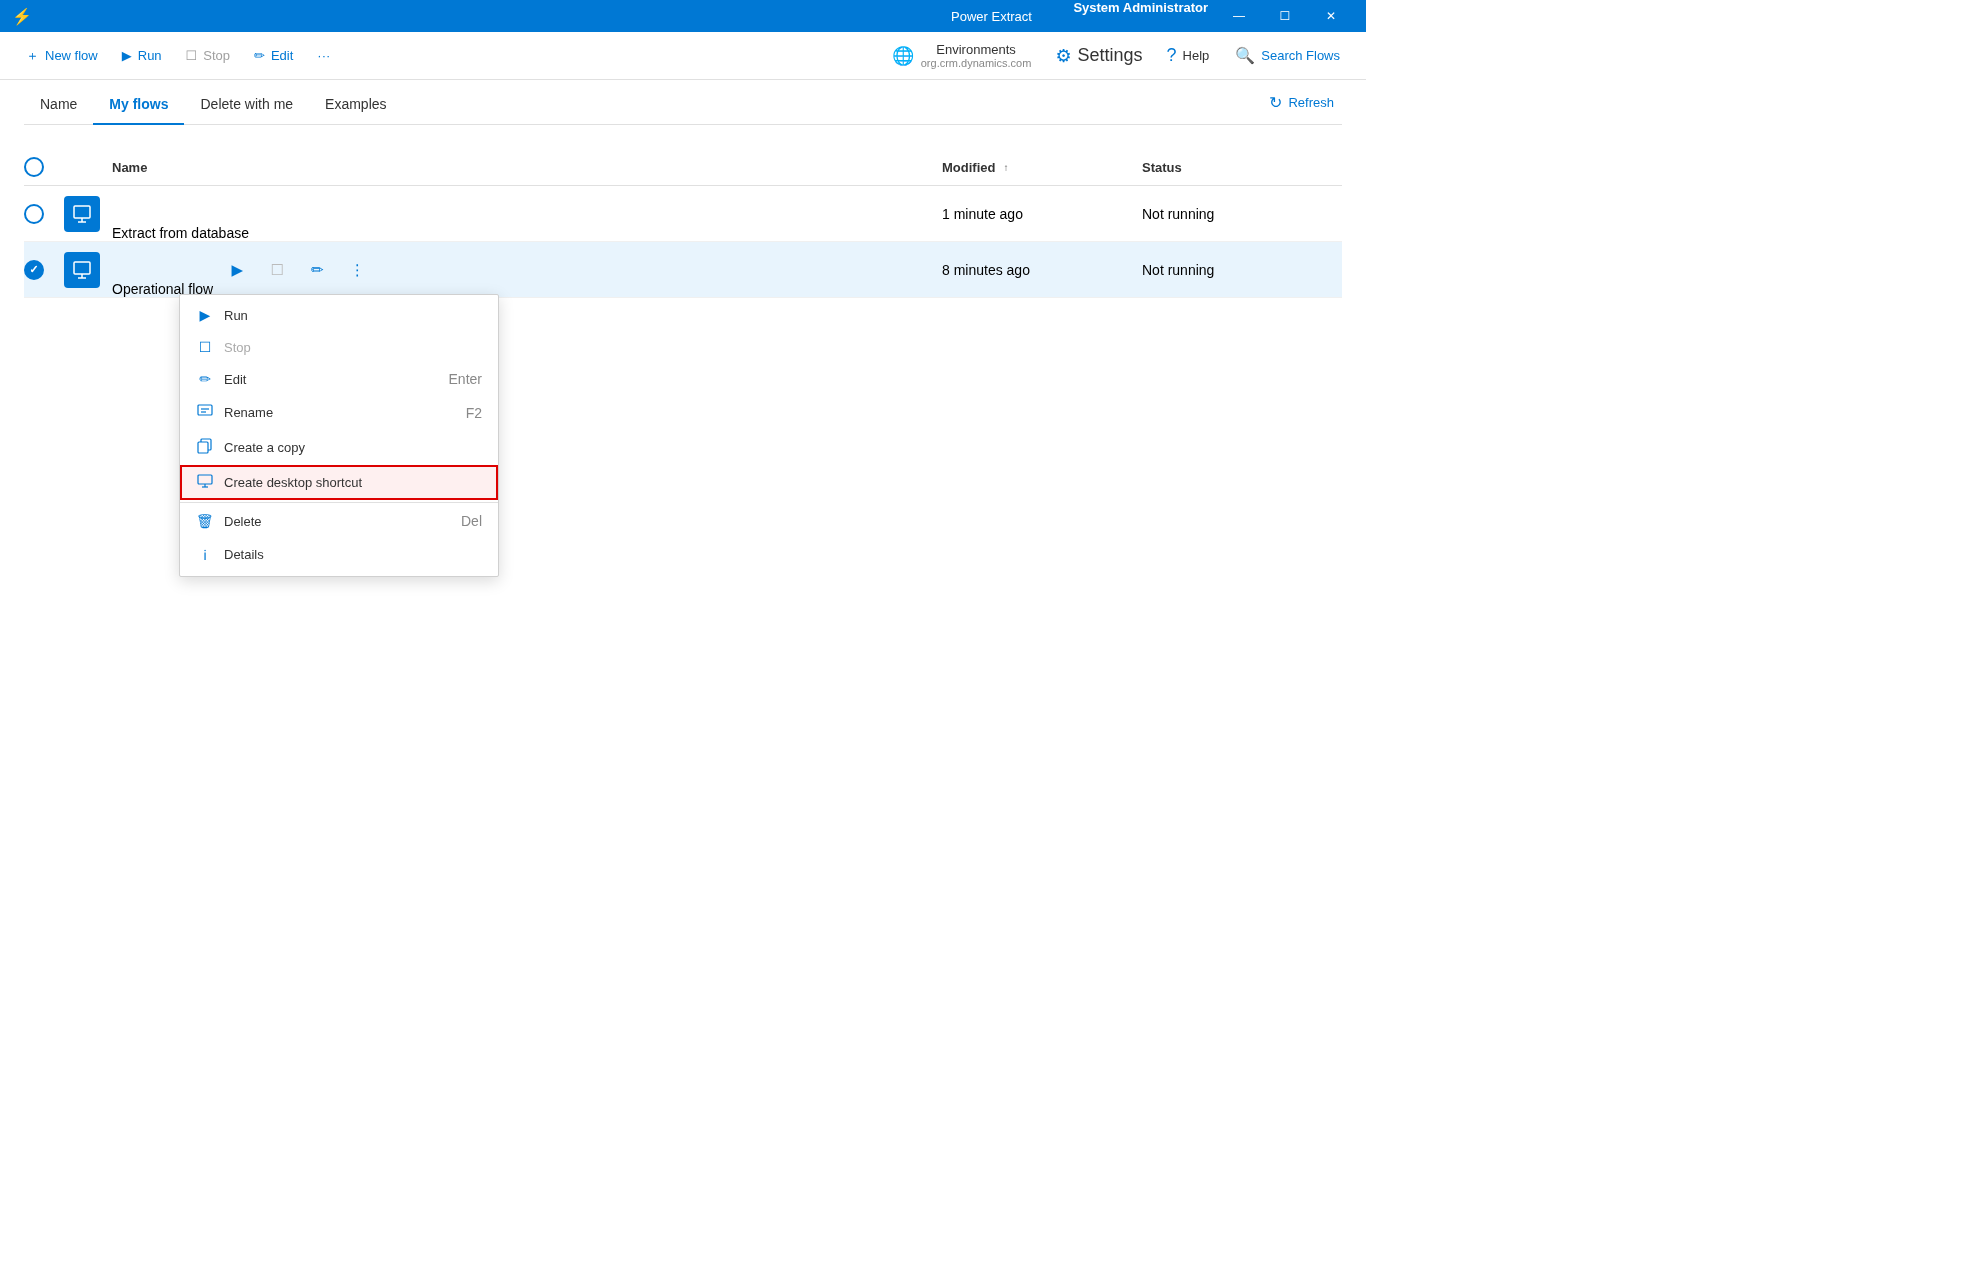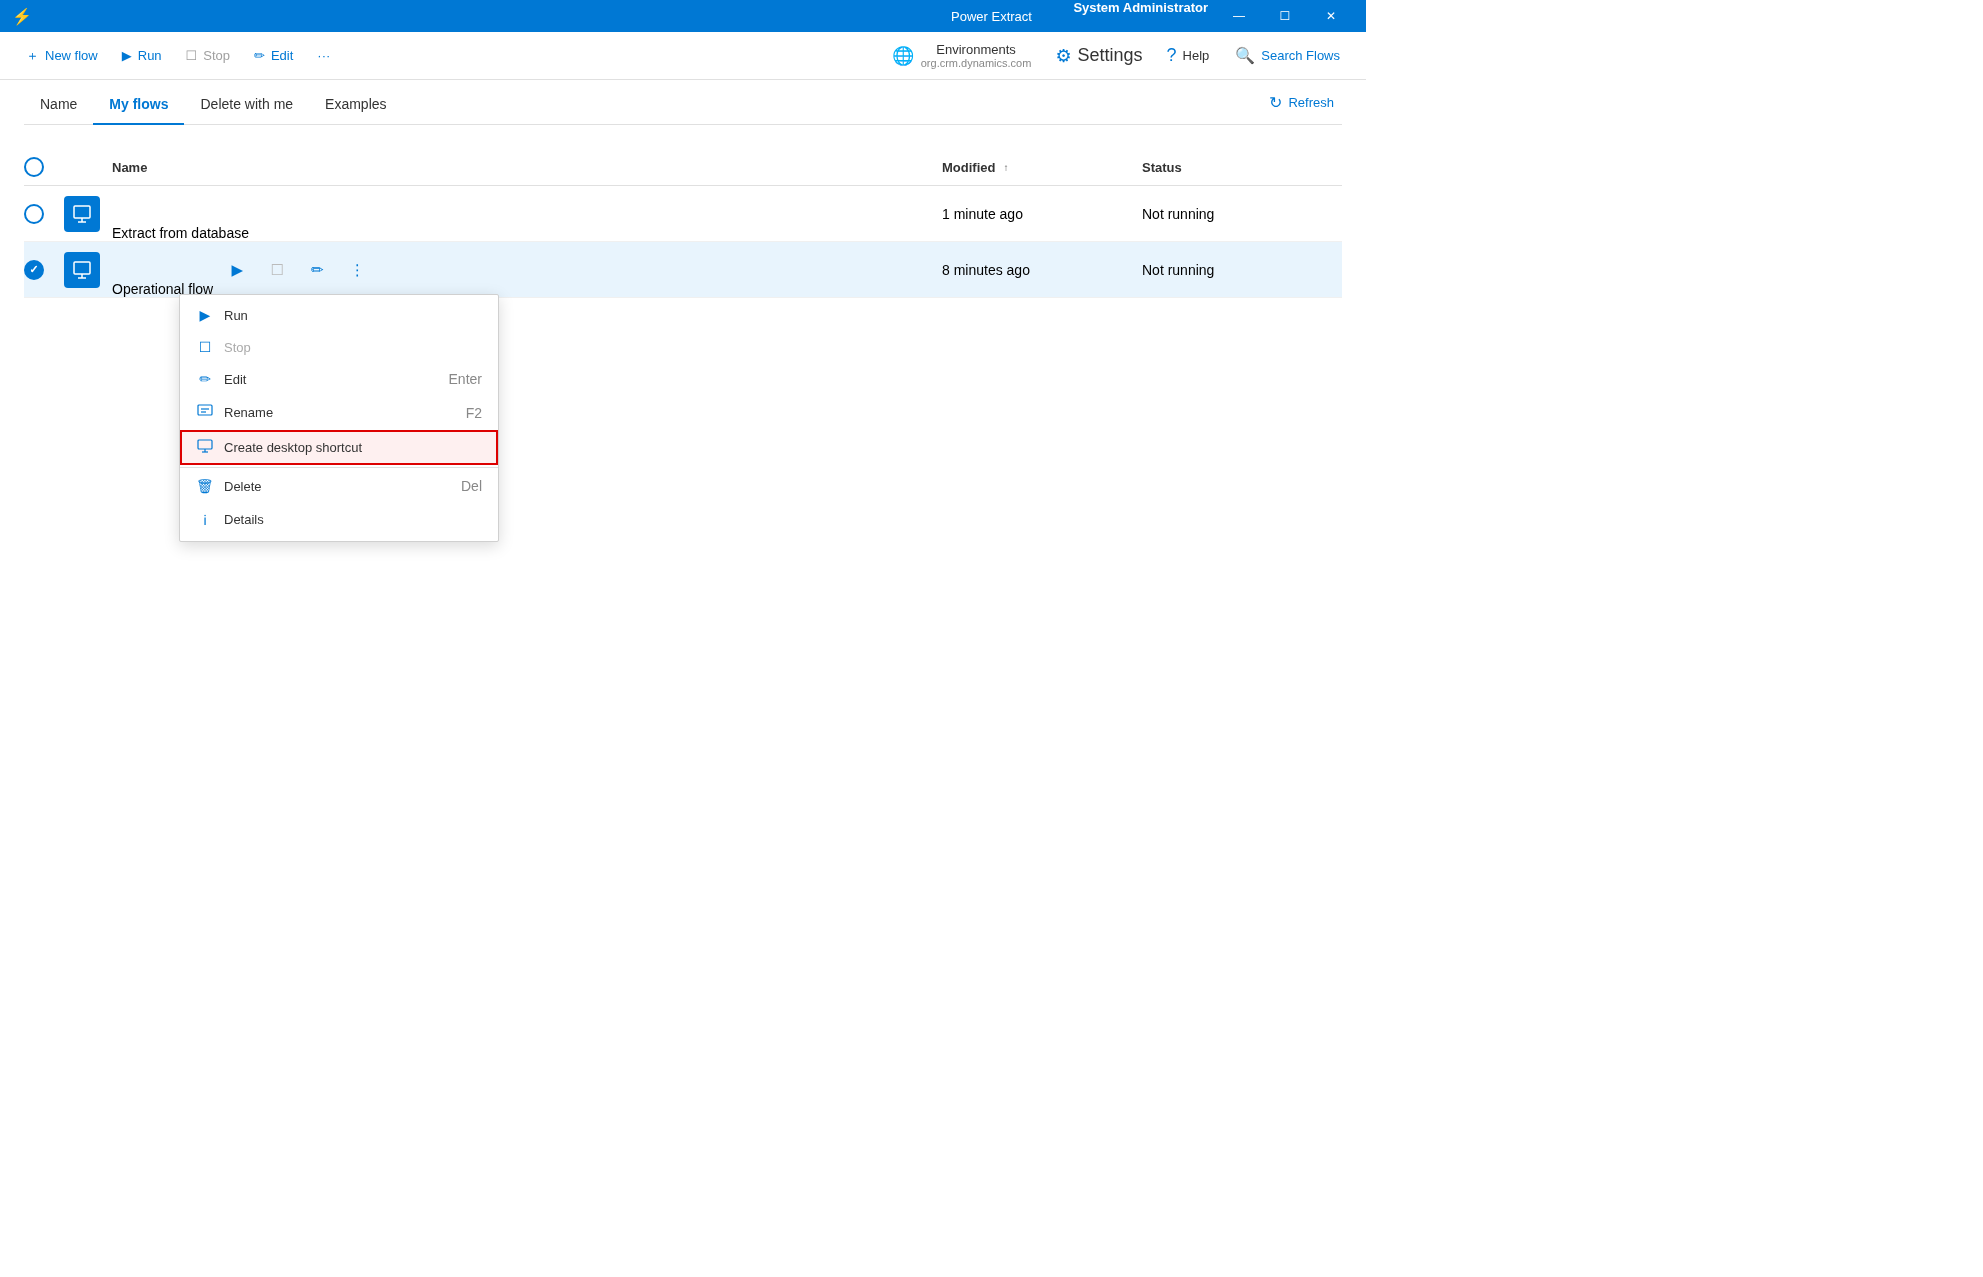--- a/index.html
+++ b/index.html
@@ -358,20 +358,31 @@
               <rect x="1" y="2" width="14" height="10" rx="1" fill="none" stroke="#0078d4" stroke-width="1.2"></rect>
               <line x1="4" y1="6" x2="12" y2="6" stroke="#0078d4" stroke-width="1.2"></line>
               <line x1="4" y1="9" x2="9" y2="9" stroke="#0078d4" stroke-width="1.2"></line>
             </svg>
           </span>
           <span>Rename</span>
         </div>
         <span class="menu-item-shortcut">F2</span>
       </div>
 
+      <div class="menu-item">
+        <div class="menu-item-left">
+          <span class="menu-icon">
+            <svg width="16" height="16" viewBox="0 0 16 16" fill="none">
+              <rect x="4" y="1" width="10" height="11" rx="1" stroke="#0078d4" stroke-width="1.2"></rect>
+              <rect x="1" y="4" width="10" height="11" rx="1" stroke="#0078d4" stroke-width="1.2" fill="white"></rect>
+            </svg>
+          </span>
+          <span>Create a copy</span>
+        </div>
+      </div>
 
       <div class="menu-item highlighted">
         <div class="menu-item-left">
           <span class="menu-icon">
             <svg width="16" height="16" viewBox="0 0 16 16" fill="none">
               <rect x="1" y="2" width="14" height="9" rx="1" stroke="#0078d4" stroke-width="1.2"></rect>
               <line x1="8" y1="11" x2="8" y2="14" stroke="#0078d4" stroke-width="1.2"></line>
               <line x1="5" y1="14" x2="11" y2="14" stroke="#0078d4" stroke-width="1.2"></line>
             </svg>
           </span>

